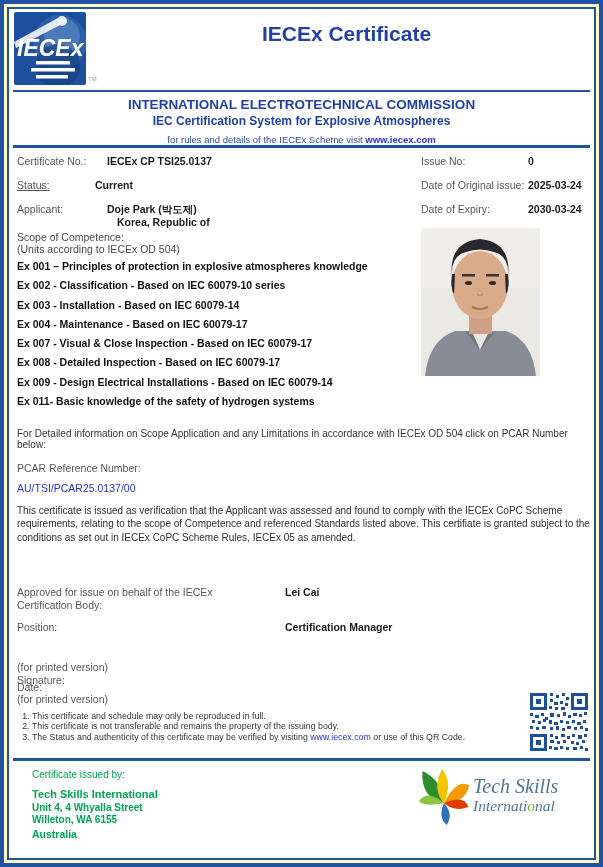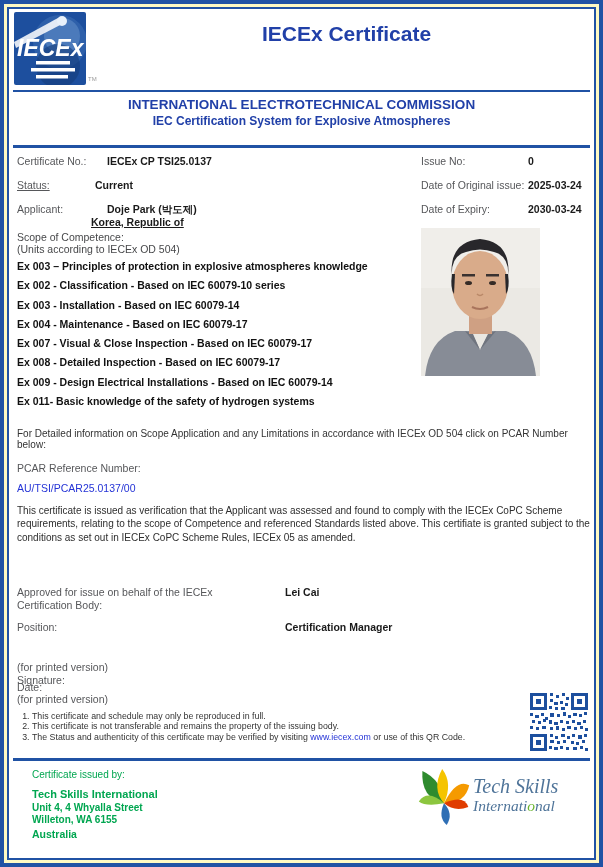--- a/index.html
+++ b/index.html
@@ -102,37 +102,38 @@
       <div class="title-wrap">
         <div class="title-line">IECEx Certificate</div>
       </div>
     </div>
 
     <div class="hr hr1"></div>
 
     <div class="commission">
       <div class="comm-l1">INTERNATIONAL ELECTROTECHNICAL COMMISSION</div>
       <div class="comm-l2">IEC Certification System for Explosive Atmospheres</div>
+      <div class="comm-l3"><span>for rules and details of the IECEx Scheme visit </span><span class="lnk">www.iecex.com</span></div>
     </div>
 
     <div class="hr hr2"></div>
 
     <div class="lbl" style="left:8px;top:146px;">Certificate No.:</div>
     <div class="val" style="left:98px;top:146px;">IECEx CP TSI25.0137</div>
     <div class="lbl" style="left:412px;top:146px;">Issue No:</div>
     <div class="val" style="left:519px;top:146px;">0</div>
 
     <div class="lbl" style="left:8px;top:170px;text-decoration:underline;">Status:</div>
     <div class="val" style="left:86px;top:170px;">Current</div>
     <div class="lbl" style="left:412px;top:170px;">Date of Original issue:</div>
     <div class="val" style="left:519px;top:170px;">2025-03-24</div>
 
     <div class="lbl" style="left:8px;top:194px;">Applicant:</div>
     <div class="val" style="left:98px;top:194px;">Doje Park (박도제)</div>
-    <div class="val" style="left:82px;top:207px;text-decoration:underline;">Korea, Republic of</div>
+    <div class="val" style="left:108px;top:207px;">Korea, Republic of</div>
     <div class="lbl" style="left:412px;top:194px;">Date of Expiry:</div>
     <div class="val" style="left:519px;top:194px;">2030-03-24</div>
 
     <div class="scope-label">
       <div>Scope of Competence:</div>
       <div>(Units according to IECEx OD 504)</div>
     </div>
 
     <div class="photo">
       <svg width="119" height="148" viewBox="0 0 119 148">
@@ -150,21 +151,21 @@
         <rect x="41" y="46" width="13" height="2.5" fill="#3a3230"></rect>
         <rect x="65" y="46" width="13" height="2.5" fill="#3a3230"></rect>
         <ellipse cx="47.5" cy="55" rx="3.5" ry="2" fill="#352b26"></ellipse>
         <ellipse cx="71.5" cy="55" rx="3.5" ry="2" fill="#352b26"></ellipse>
         <path d="M56,66 Q59,69 62,66" stroke="#b98868" stroke-width="1.5" fill="none"></path>
         <path d="M51,79 Q59,83 67,79" stroke="#a9745c" stroke-width="2" fill="none"></path>
       </svg>
     </div>
 
     <ul class="ex-list">
-      <li>Ex 003 – Principles of protection in explosive atmospheres knowledge</li>
+      <li>Ex 001 – Principles of protection in explosive atmospheres knowledge</li>
       <li>Ex 002 - Classification - Based on IEC 60079-10 series</li>
       <li>Ex 003 - Installation - Based on IEC 60079-14</li>
       <li>Ex 004 - Maintenance - Based on IEC 60079-17</li>
       <li>Ex 007 - Visual &amp; Close Inspection - Based on IEC 60079-17</li>
       <li>Ex 008 - Detailed Inspection - Based on IEC 60079-17</li>
       <li>Ex 009 - Design Electrical Installations - Based on IEC 60079-14</li>
       <li>Ex 011- Basic knowledge of the safety of hydrogen systems</li>
     </ul>
 
     <div class="detail-note">For Detailed information on Scope Application and any Limitations in accordance with IECEx OD 504 click on PCAR Number below:</div>

